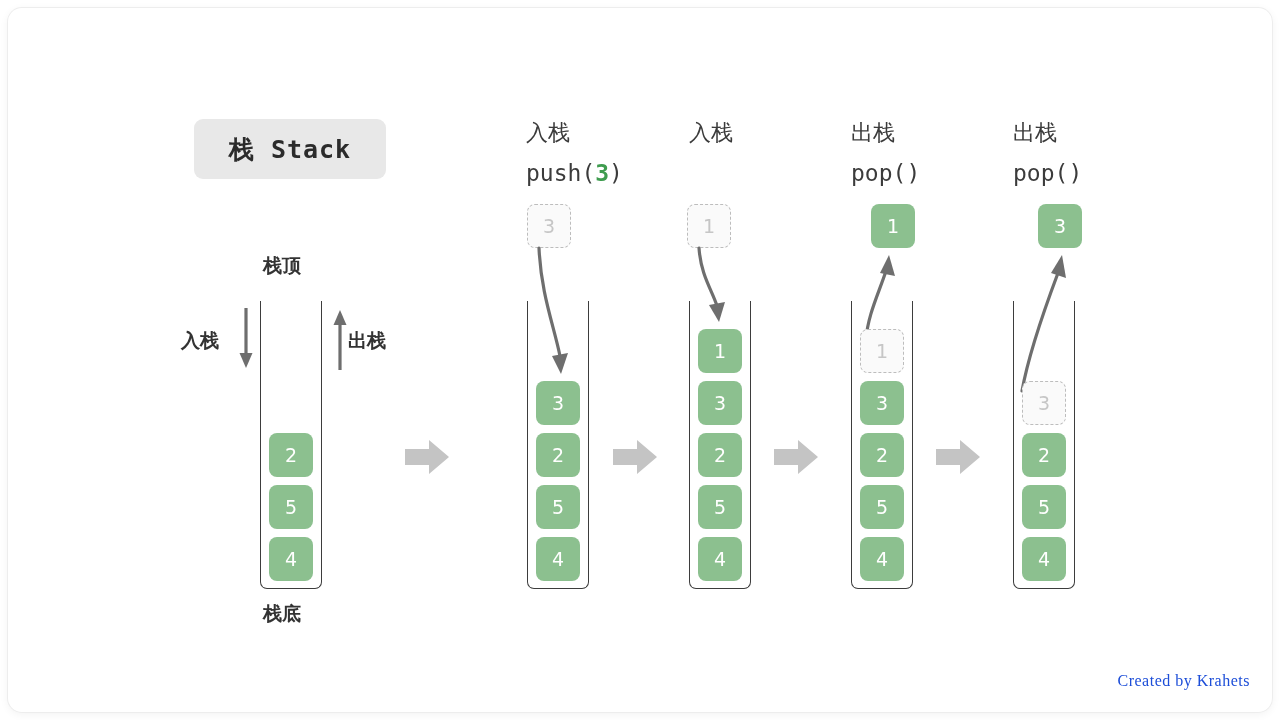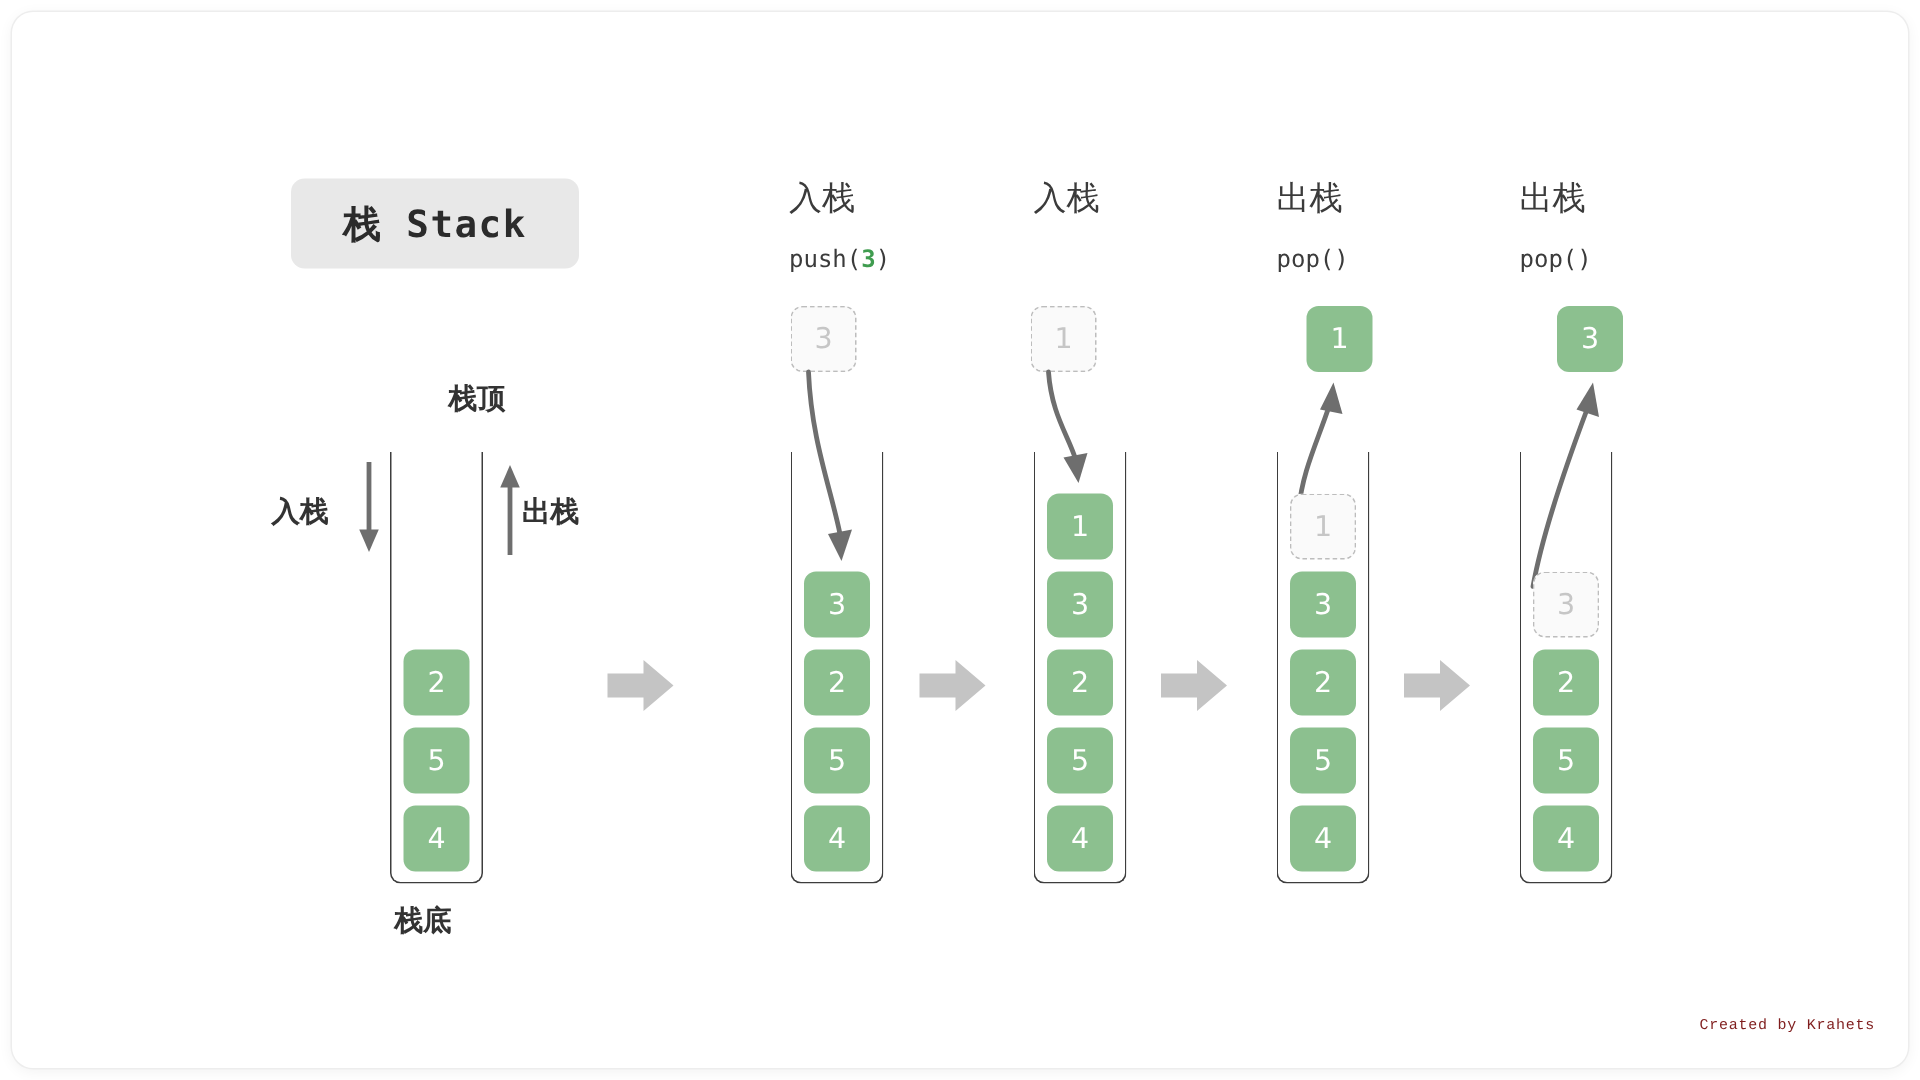--- a/index.html
+++ b/index.html
@@ -48,21 +48,21 @@
     line-height: 40px;
   }
   .col-head .cn {
     font-family: "DejaVu Sans", sans-serif;
     font-size: 22px;
     color: #3b3b3b;
     display: block;
   }
   .col-head .code {
     font-family: "DejaVu Sans Mono", monospace;
-    font-size: 16px;
+    font-size: 23px;
     color: #3b3b3b;
     display: block;
   }
   .col-head .code em {
     font-style: normal;
     color: #3f9c4f;
     font-weight: bold;
   }
 
   
@@ -92,38 +92,38 @@
     color: #c6c6c6;
     border: 1.6px dashed #bdbdbd;
   }
 
   
   .flow-arrow { width: 44px; height: 34px; }
 
   
   #footer {
     right: 22px; bottom: 22px;
-    font-family: Liberation Mono, monospace;
-    font-size: 10px;
-    color: #7f1d1d;
+    font-family: Liberation Serif, serif;
+    font-size: 16px;
+    color: #1d4ed8;
     letter-spacing: 0.5px;
   }
 
   svg { display: block; overflow: visible; }
 </style>
 </head>
 <body>
 
 <div id="card">
 
   <div class="abs" id="title-badge">
     <span>栈 Stack</span>
   </div>
 
-  <div class="abs" style="left:255px; top:245px;margin-left:36px;">
+  <div class="abs" style="left:255px; top:245px;">
     <span class="cn-label">栈顶</span>
   </div>
 
   <div class="abs" style="left:173px; top:320px;">
     <span class="cn-label">入栈</span>
   </div>
 
   <div class="abs" style="left:228px; top:300px;">
     <svg width="20" height="62" viewBox="0 0 20 62">
       <line x1="10" y1="0" x2="10" y2="48" stroke="#6e6e6e" stroke-width="3.2"></line>

